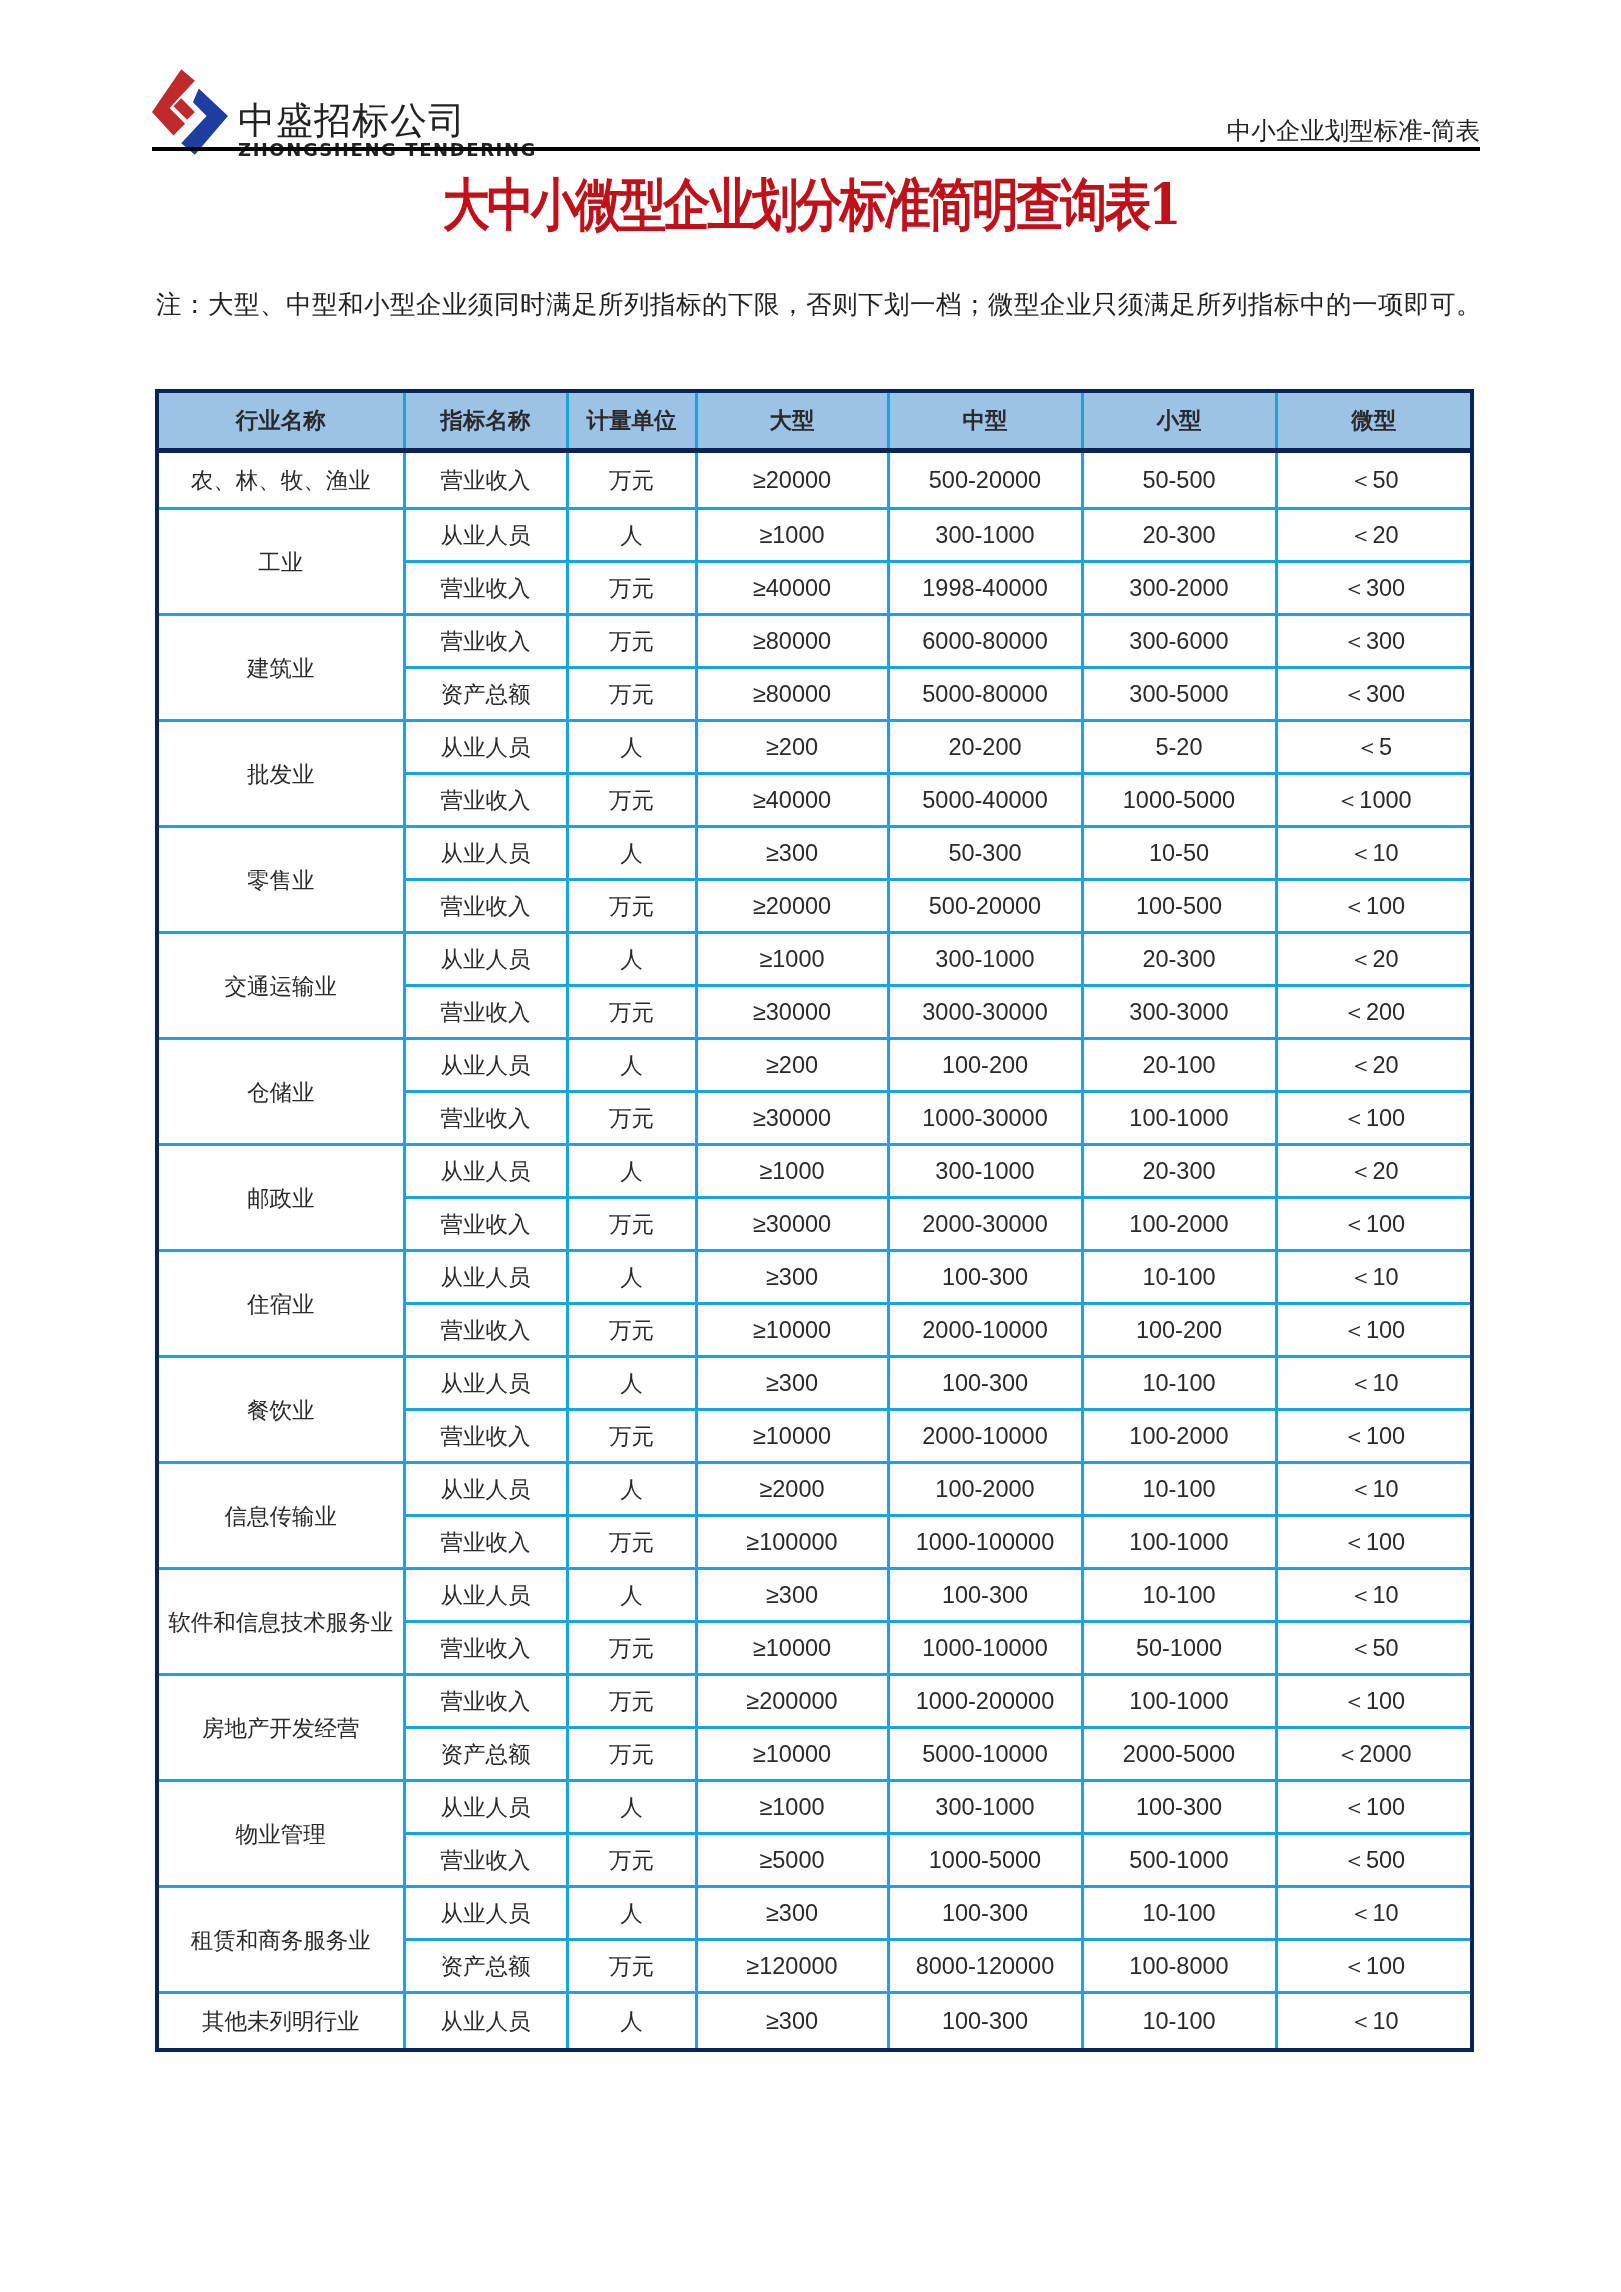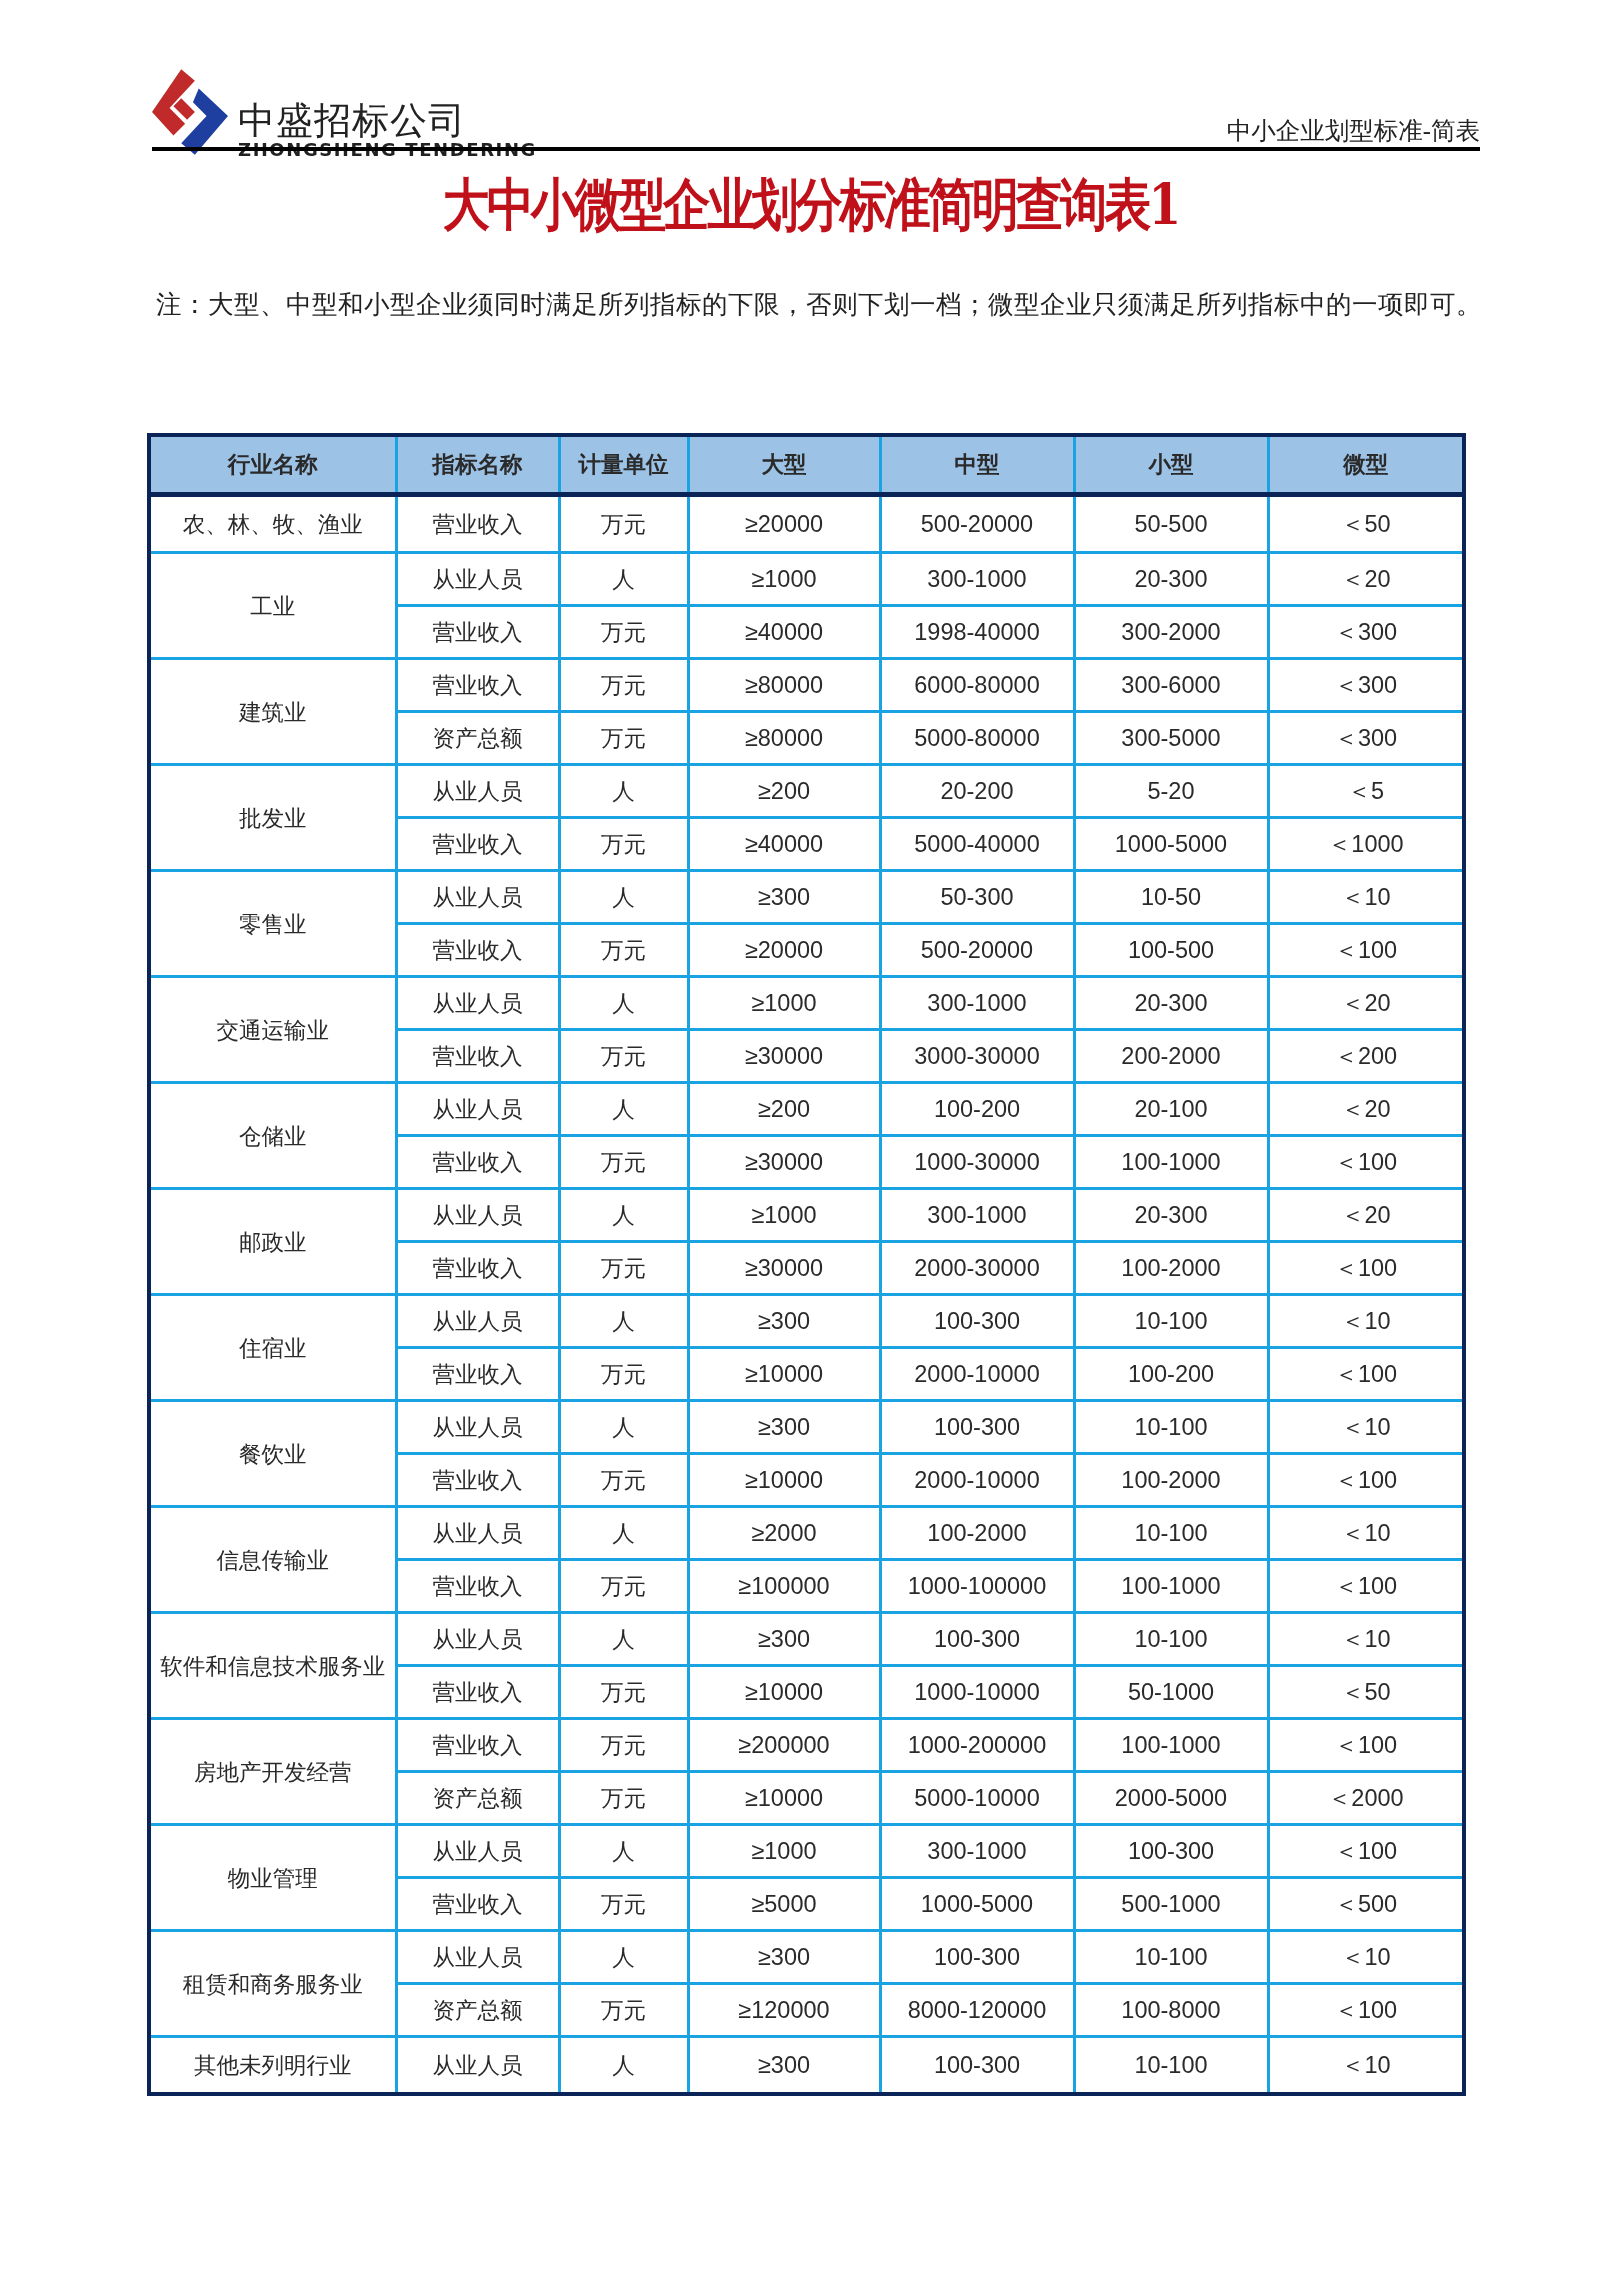--- a/index.html
+++ b/index.html
@@ -18,21 +18,21 @@
   
   .doc-title { position:absolute; left:0; width:1621px; top:174px; text-align:center;
                font-family:"DejaVu Serif", "Liberation Serif", serif; font-weight:bold;
                color:#c0101a; font-size:47px; letter-spacing:-2.9px; transform:scaleY(1.2); }
 
   
   .note { position:absolute; left:156px; top:272px; width:1328px; font-size:25.5px;
           line-height:65px; color:#222; font-family:"DejaVu Serif", "Liberation Serif", serif; letter-spacing:0.5px; }
 
   
-  .table-wrap { position:absolute; left:147px; top:389px;margin-top:44px; }
+  .table-wrap { position:absolute; left:155px; top:389px; }
   table.std { border-collapse:collapse; table-layout:fixed; border:4.9px solid #0b2457; }
   table.std th, table.std td { border:3.9px solid #19a3e3; text-align:center; vertical-align:middle;
                                padding:0; font-size:22.5px; }
   table.std thead th { background:#9cc2e5; height:55px; font-weight:bold; color:#2a2a2a;
                        border-bottom:5.9px solid #0b2457; font-family:"DejaVu Sans", sans-serif; font-size:22.5px;}
   table.std thead th:first-child { border-left-color:#0b2457; }
   table.std td { height:50px; color:#2a2a2a; background:#fff; }
   table.std td.ind { font-family:"DejaVu Serif", serif; line-height:54px; }
   table.std td.ind.wrap { padding:0 5.9px; }
   table.std td.metric, table.std td.unit { font-family:"DejaVu Serif", serif; }
@@ -166,21 +166,21 @@
           <td class="num">≥1000</td>
           <td class="num">300-1000</td>
           <td class="num">20-300</td>
           <td class="num">＜20</td>
         </tr>
         <tr>
           <td class="metric">营业收入</td>
           <td class="unit">万元</td>
           <td class="num">≥30000</td>
           <td class="num">3000-30000</td>
-          <td class="num">200-2000</td>
+          <td class="num">300-3000</td>
           <td class="num">＜200</td>
         </tr>
         <tr>
           <td class="ind" rowspan="2">仓储业</td>
           <td class="metric">从业人员</td>
           <td class="unit">人</td>
           <td class="num">≥200</td>
           <td class="num">100-200</td>
           <td class="num">20-100</td>
           <td class="num">＜20</td>

